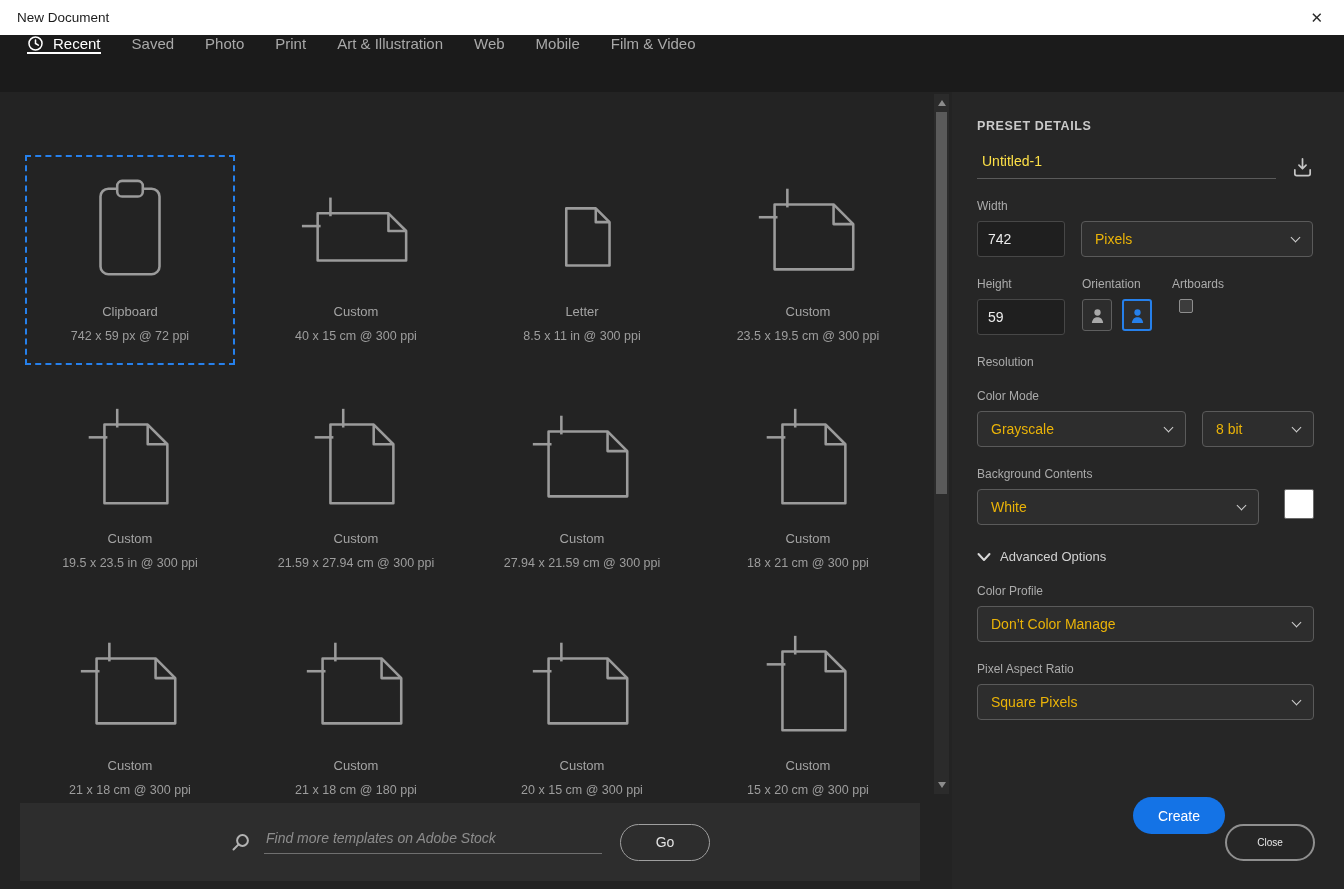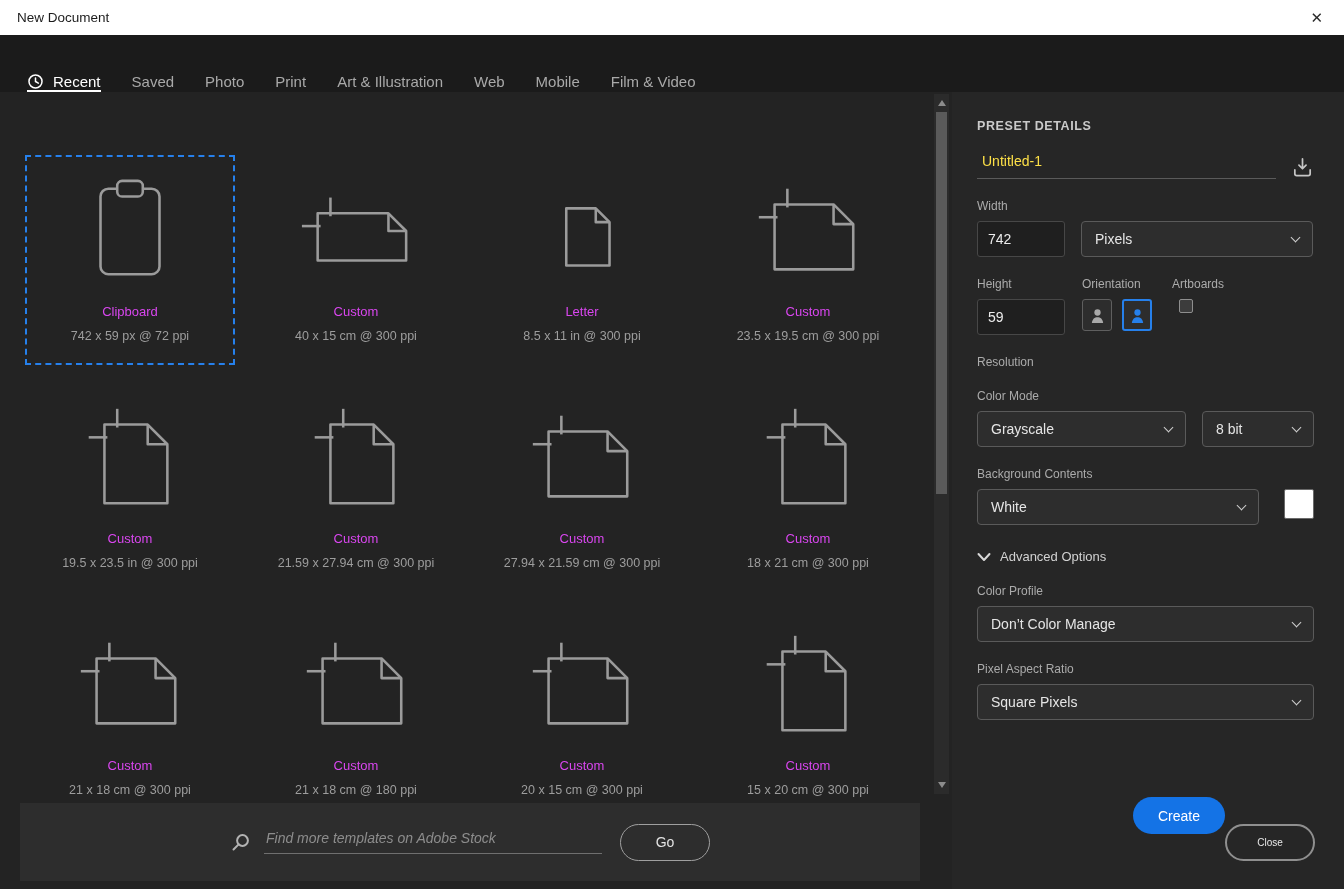--- a/index.html
+++ b/index.html
@@ -11,41 +11,41 @@
   }
 
   
   .titlebar { position:absolute; top:0; left:0; width:100%; height:35px; background:#ffffff;
     display:flex; align-items:center; padding:0 17px; z-index:5; }
   .titlebar-title { font-size:13.5px; color:#1b1b1b; }
   .titlebar-close { margin-left:auto; font-size:15px; color:#2b2b2b; cursor:pointer; line-height:1; padding:2px 4px; }
 
   
   .tabbar { position:absolute; top:35px; left:0; width:100%; height:57px; background:#1b1b1b;
-    display:flex; align-items:flex-end; gap:31px; padding:0 27px; z-index:4; }
+    display:flex; align-items:flex-start; gap:31px; padding:0 27px; z-index:4; }
   .tab { display:flex; align-items:center; gap:9px; color:#a9a9a9; font-size:15px;
     cursor:pointer; border-bottom:2px solid transparent; }
   .tab.active { color:#ffffff; border-bottom-color:#ffffff; }
   .clock-svg { width:17px; height:17px; display:block; }
 
   
   .content { position:absolute; top:92px; left:0; width:952px; bottom:0; background:#232323; }
   .recent-header { margin:29px 0 0 27px; font-size:12.5px; font-weight:bold;
     letter-spacing:.6px; color:#cacaca; }
   .recent-count { color:#9b9b9b; font-weight:normal; margin-left:5px; letter-spacing:.3px; }
 
   .grid { position:absolute; top:63px; left:25px;
     display:grid; grid-template-columns:repeat(4,210px); grid-auto-rows:210px;
     column-gap:16px; row-gap:17px; }
   .grid-item { border:2px dashed transparent; display:flex; flex-direction:column;
     align-items:center; padding-top:10px; cursor:pointer; }
   .grid-item.selected { border-color:var(--selection); }
   .icon-slot { height:128px; width:128px; display:flex; align-items:center; justify-content:center; }
   .doc-svg { width:118px; height:118px; display:block; }
-  .item-name { margin-top:9px; font-size:13px; color:#d946ef; }
+  .item-name { margin-top:9px; font-size:13px; color:#a3a3a3; }
   .item-spec { margin-top:10px; font-size:12.5px; color:#9d9d9d; }
 
   
   .scrollbar { position:absolute; top:94px; left:934px; width:15px; height:700px; background:#2b2b2b; z-index:3; }
   .scroll-arrow { position:absolute; left:50%; transform:translateX(-50%); width:0; height:0;
     border-left:4.5px solid transparent; border-right:4.5px solid transparent; cursor:pointer; }
   .scroll-arrow.up { top:6px; border-bottom:6px solid #8b8b8b; }
   .scroll-arrow.down { bottom:6px; border-top:6px solid #8b8b8b; }
   .scroll-thumb { position:absolute; left:2px; right:2px; top:18px; height:382px; background:#5a5a5a; cursor:pointer; }
 
@@ -70,21 +70,21 @@
 
   .field-label { font-size:12px; color:#ababab; margin-top:20px; margin-bottom:8px; }
   .labels-row { display:flex; margin-top:20px; margin-bottom:8px; }
   .labels-row .field-label { margin:0; }
   .lab-h { width:105px; } .lab-o { width:90px; }
 
   .row { display:flex; align-items:flex-start; }
   .num-input { width:88px; height:36px; background:#1f1f1f; border:1px solid #474747; border-radius:3px;
     color:#ececec; font-size:14px; padding:0 10px; outline:none; font-family:inherit; }
   .dropdown { height:36px; background:#2d2d2d; border:1px solid #5a5a5a; border-radius:4px;
-    display:flex; align-items:center; padding:0 13px; color:#e5e5e5; font-size:14px; cursor:pointer; }
+    display:flex; align-items:center; padding:0 13px; color:#eab308; font-size:14px; cursor:pointer; }
   .dropdown .chev { margin-left:auto; }
   .chev { width:7px; height:7px; border-right:1.8px solid #cfcfcf; border-bottom:1.8px solid #cfcfcf;
     transform:rotate(45deg); margin-top:-4px; flex:none; }
   .dd-unit { width:232px; margin-left:16px; }
   .dd-mode { width:209px; }
   .dd-bit  { width:112px; margin-left:16px; }
   .dd-bg   { width:282px; }
   .dd-full { width:337px; }
 
   .orient-group { margin-left:17px; display:flex; }

